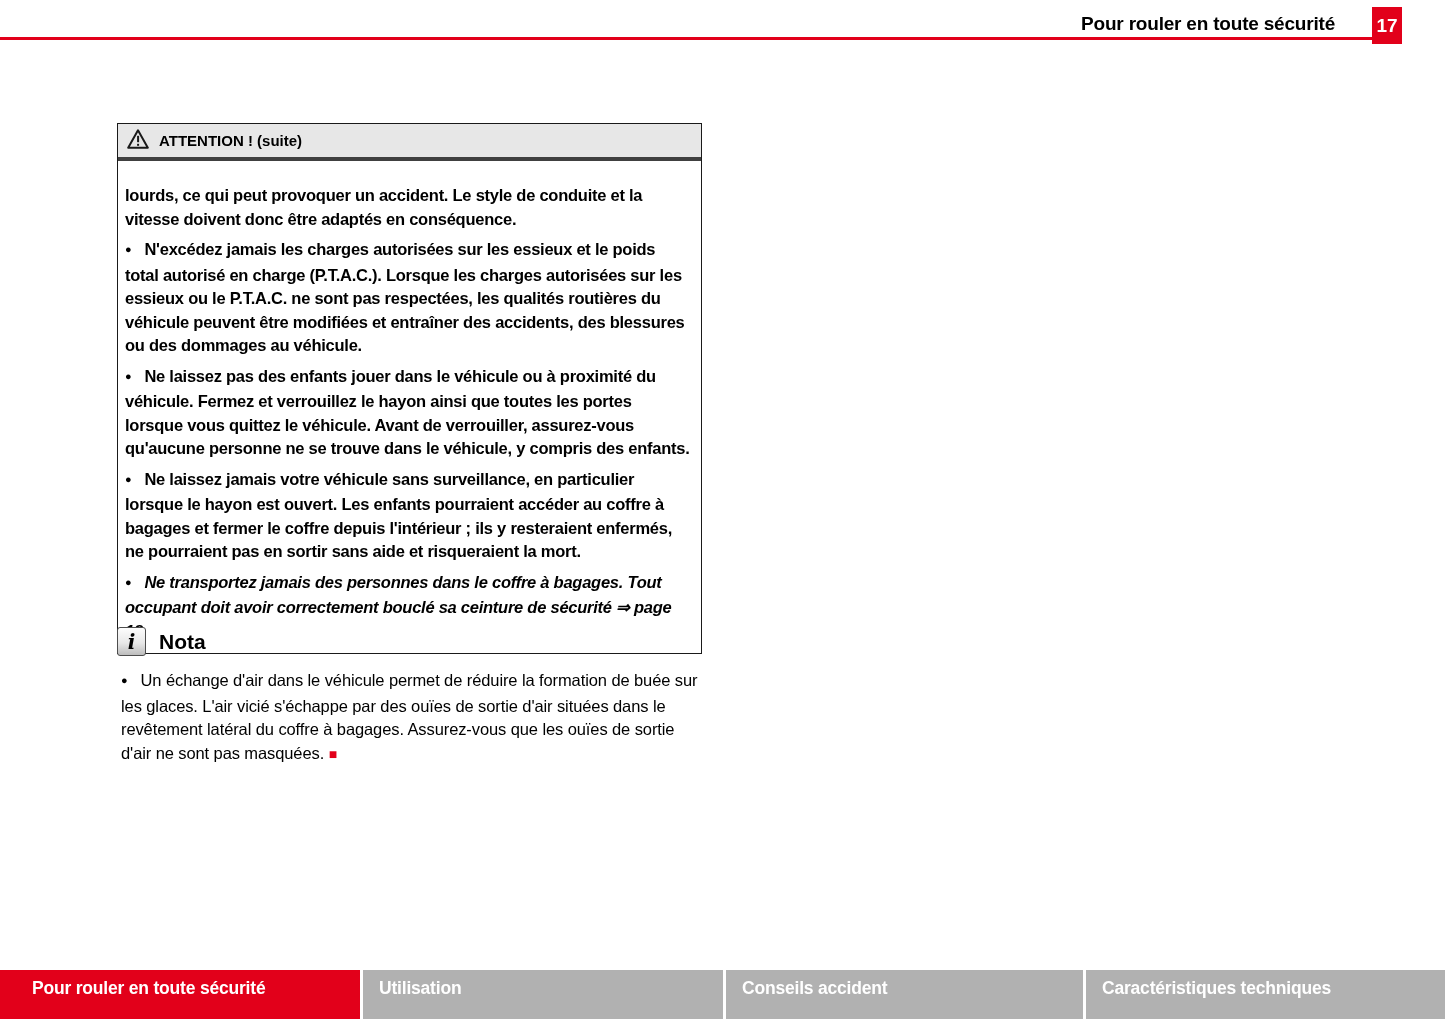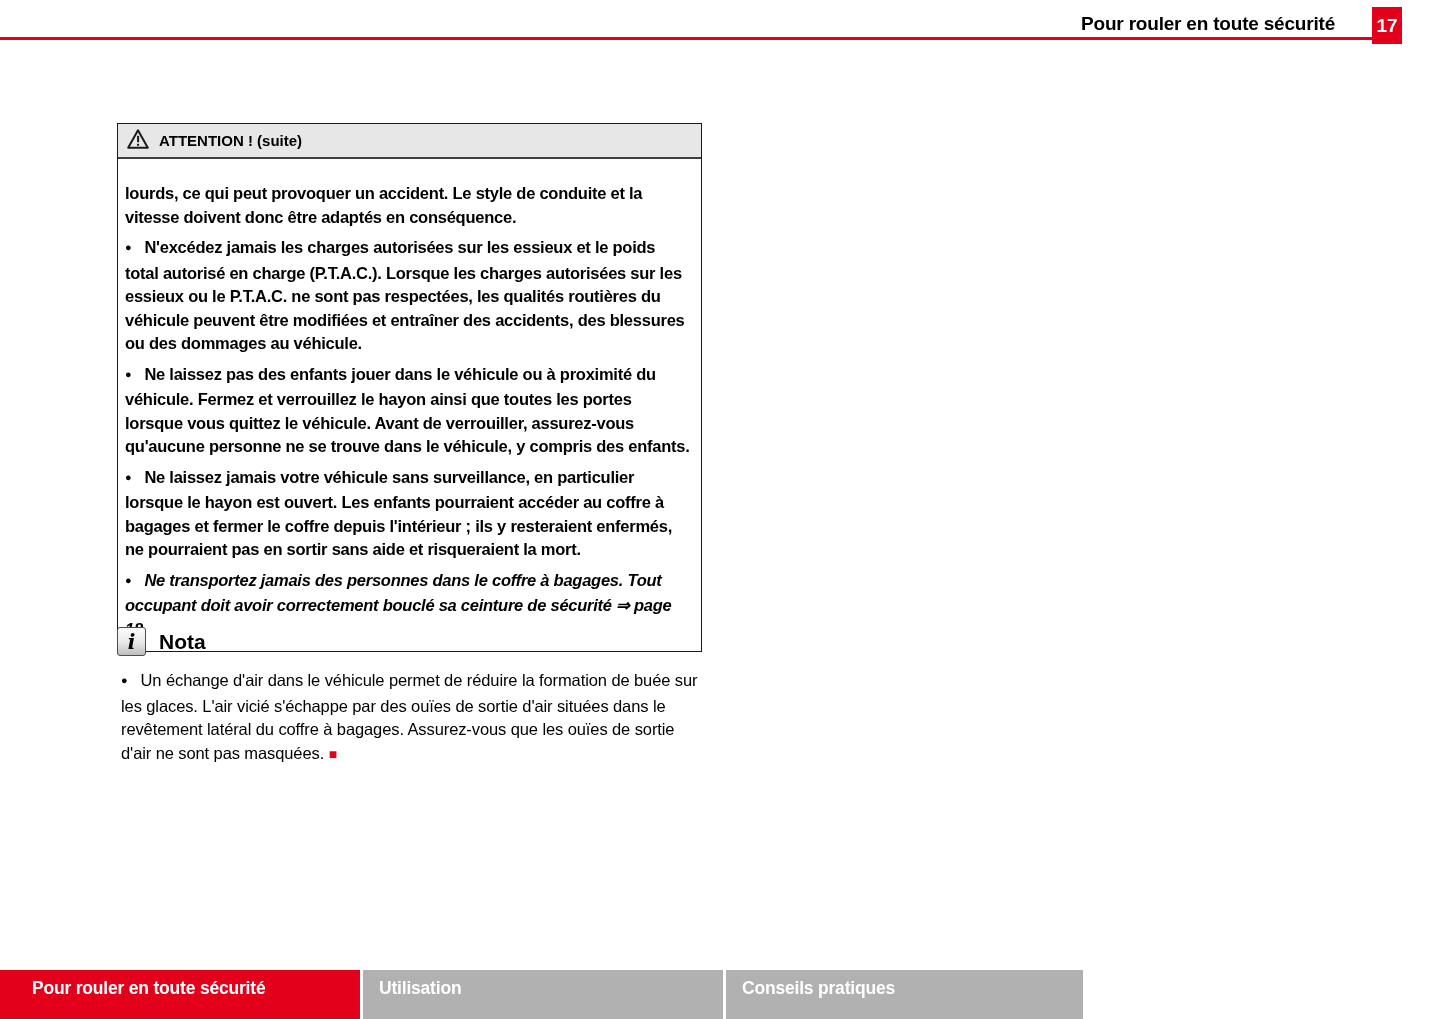--- a/index.html
+++ b/index.html
@@ -28,21 +28,21 @@
     display: flex; align-items: center; justify-content: center;
   }
 
   
   .warning-box {
     position: absolute; left: 117px; top: 123px; width: 585px;
     border: 1px solid #1a1a1a; box-sizing: border-box; background: #fff;
   }
   .warning-header {
     display: flex; align-items: center; gap: 10px;
-    background: #e7e7e7; border-bottom: 2px solid #404040;
+    background: #e7e7e7; border-bottom: 4px solid #404040;
     padding: 6px 9px; height: 21px;
   }
   .warning-title { font-size: 15px; font-weight: bold; }
   .warning-body {
     padding: 23px 8px 10px 7px;
     font-size: 16.5px; font-weight: bold; line-height: 23.5px;
     letter-spacing: -0.25px;
   }
   .warning-body p { margin: 0 0 7px 0; }
   .warning-body p:last-child { margin-bottom: 0; font-style: italic; }
@@ -130,15 +130,18 @@
 </div>
 
 <div class="footer">
   <div class="footer-tab active t1">
     <span>Pour rouler en toute sécurité</span>
   </div>
   <div class="footer-tab gray t2">
     <span>Utilisation</span>
   </div>
   <div class="footer-tab gray t3">
-    <span>Conseils pratiques</span>
+    <span>Conseils accident</span>
+  </div>
+  <div class="footer-tab gray t4">
+    <span>Caractéristiques techniques</span>
   </div>
 </div>
 
 </body></html>

